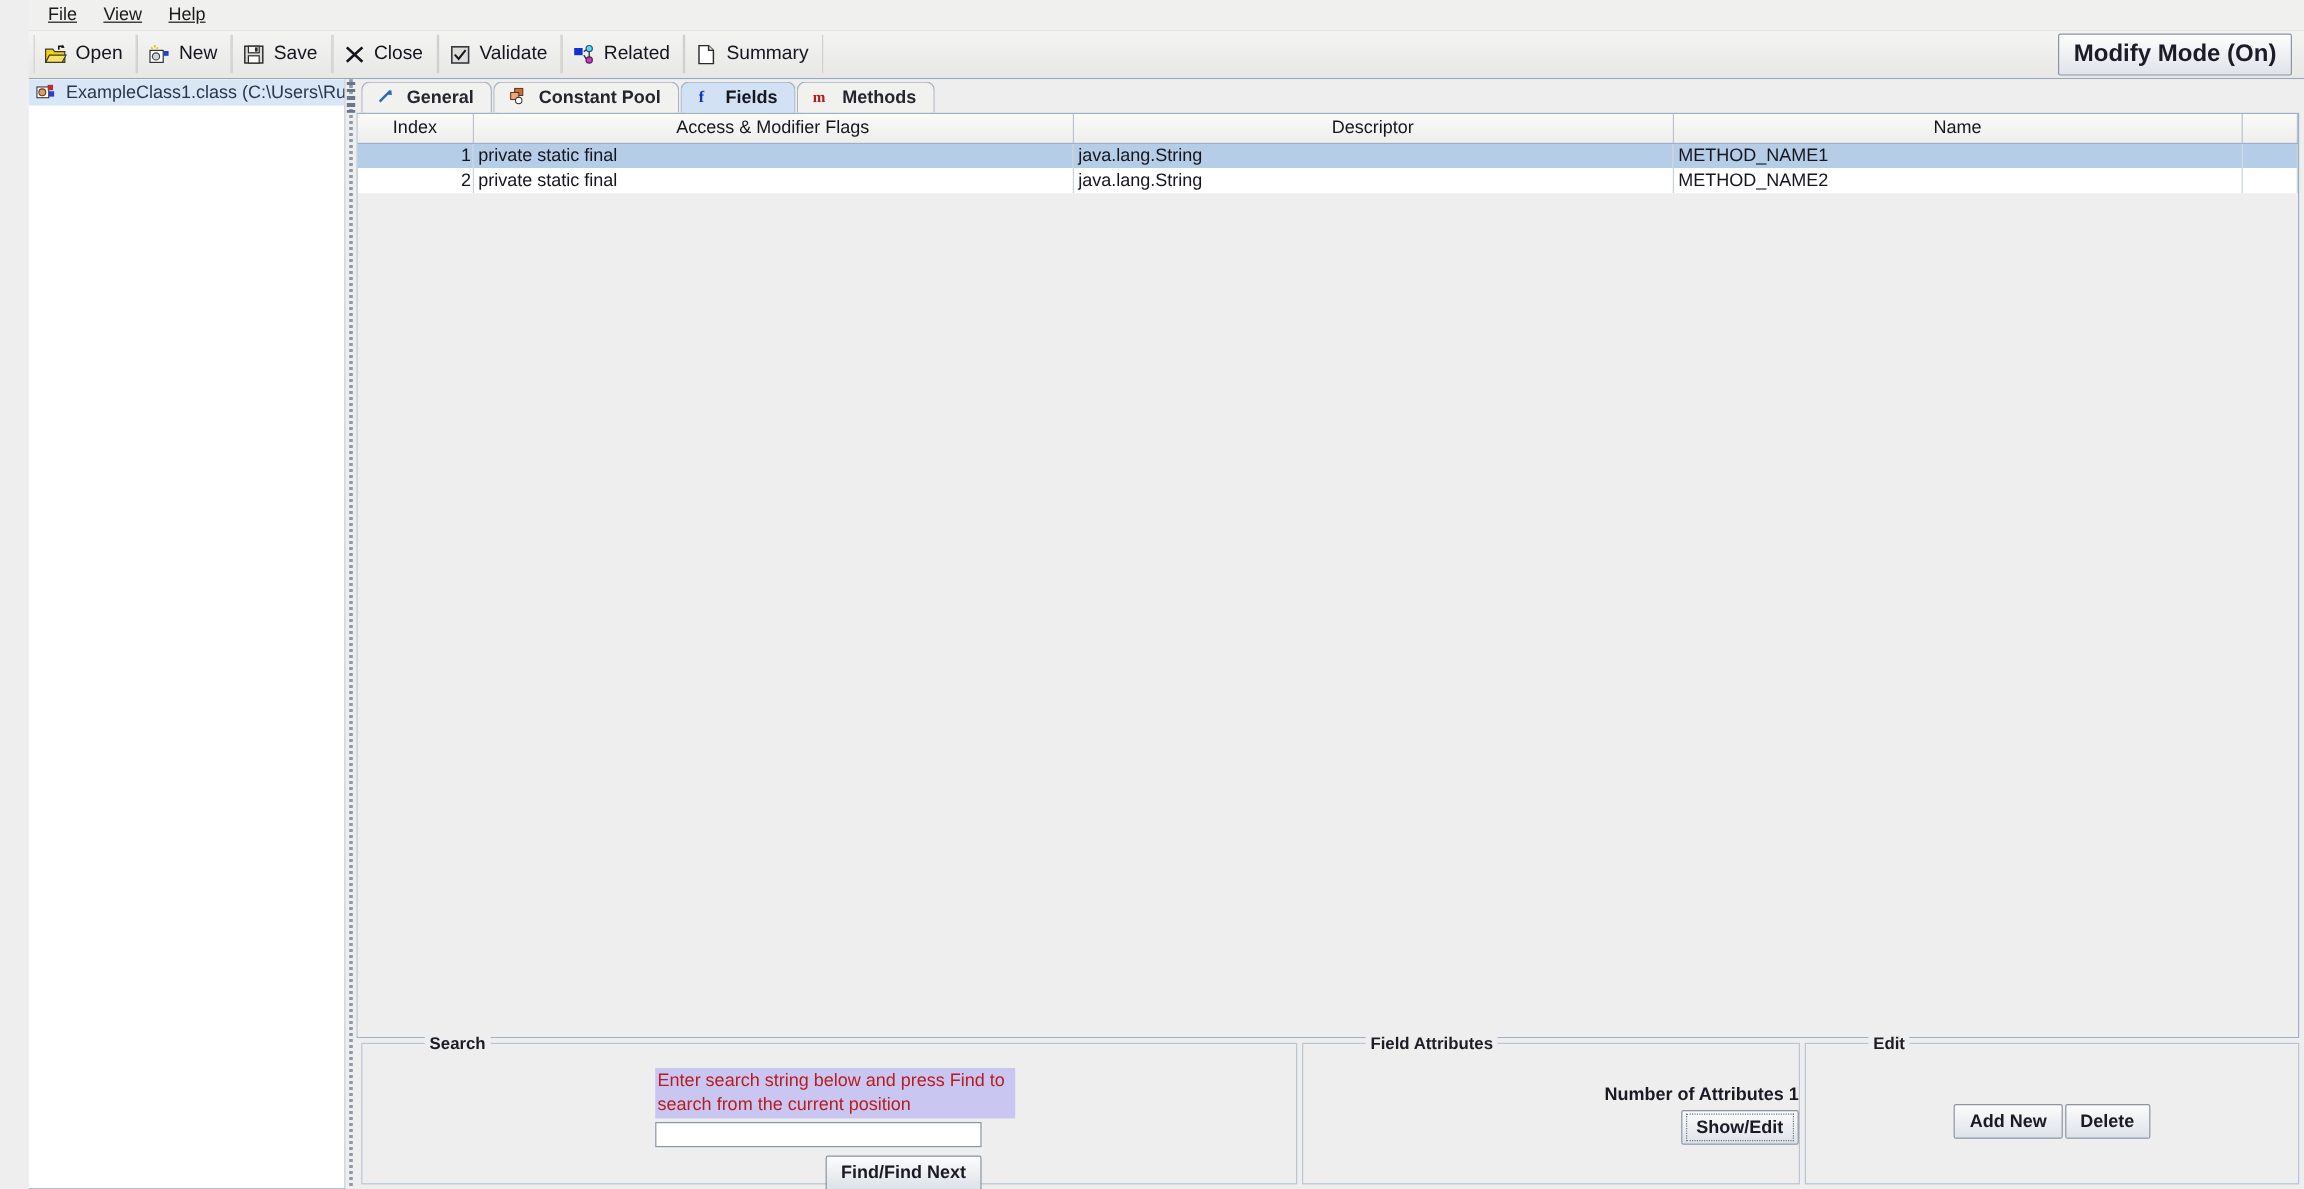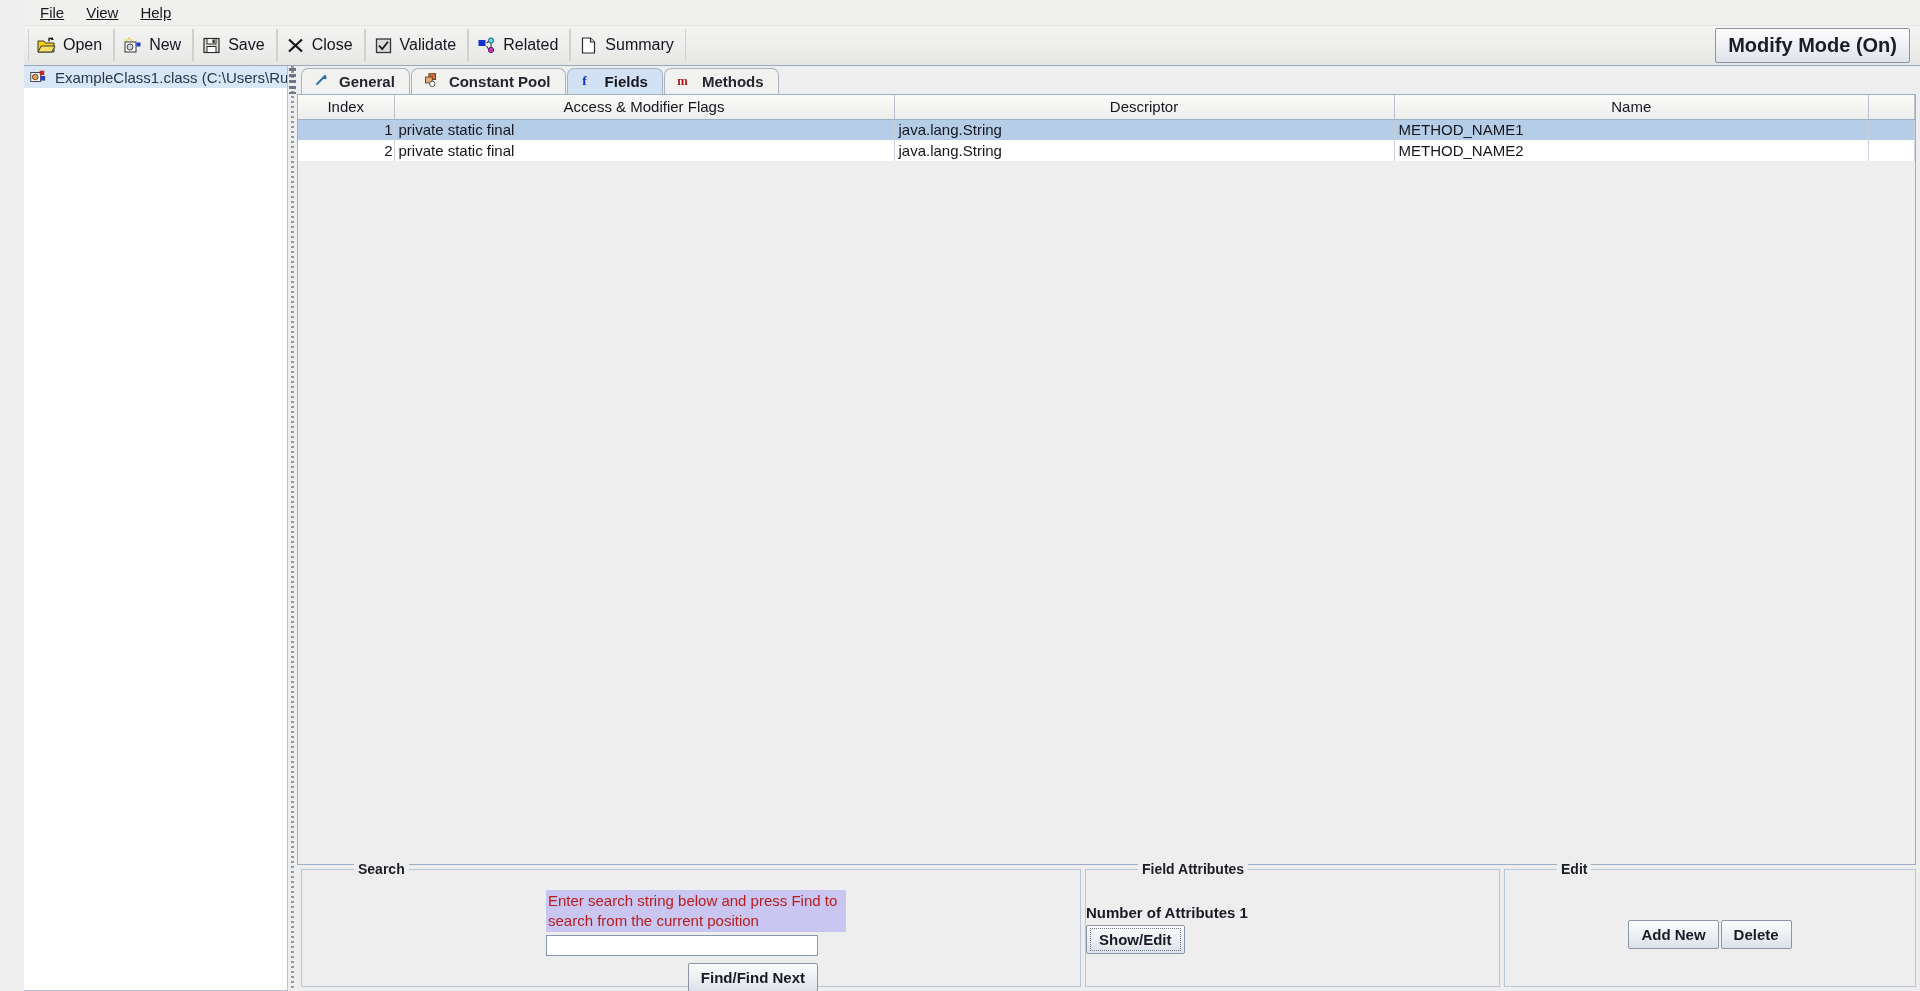--- a/index.html
+++ b/index.html
@@ -226,21 +226,21 @@
     border: 1px solid #8b95a6;
     border-radius: 2px;
     font-size: 15px; font-weight: bold; color: #1a1a24;
     padding: 5px 12px;
     cursor: default;
     font-family: Liberation Sans, sans-serif;
   }
   .find-row { width: 272px; display: flex; justify-content: flex-end; margin-top: 7px; }
 
   .attrs-inner {
-    display: flex; flex-direction: column; align-items: flex-start;
+    display: flex; flex-direction: column; align-items: flex-end;
     padding-top: 24px;
   }
   .attrs-label { font-size: 15px; font-weight: bold; color: #1a1a24; }
   .btn.focusring { position: relative; }
   .btn.focusring::after {
     content: ""; position: absolute; left: 3px; right: 3px; top: 2px; bottom: 2px;
     border: 1px dotted #6f7886;
   }
   .edit-inner {
     display: flex; justify-content: center; gap: 2px;

